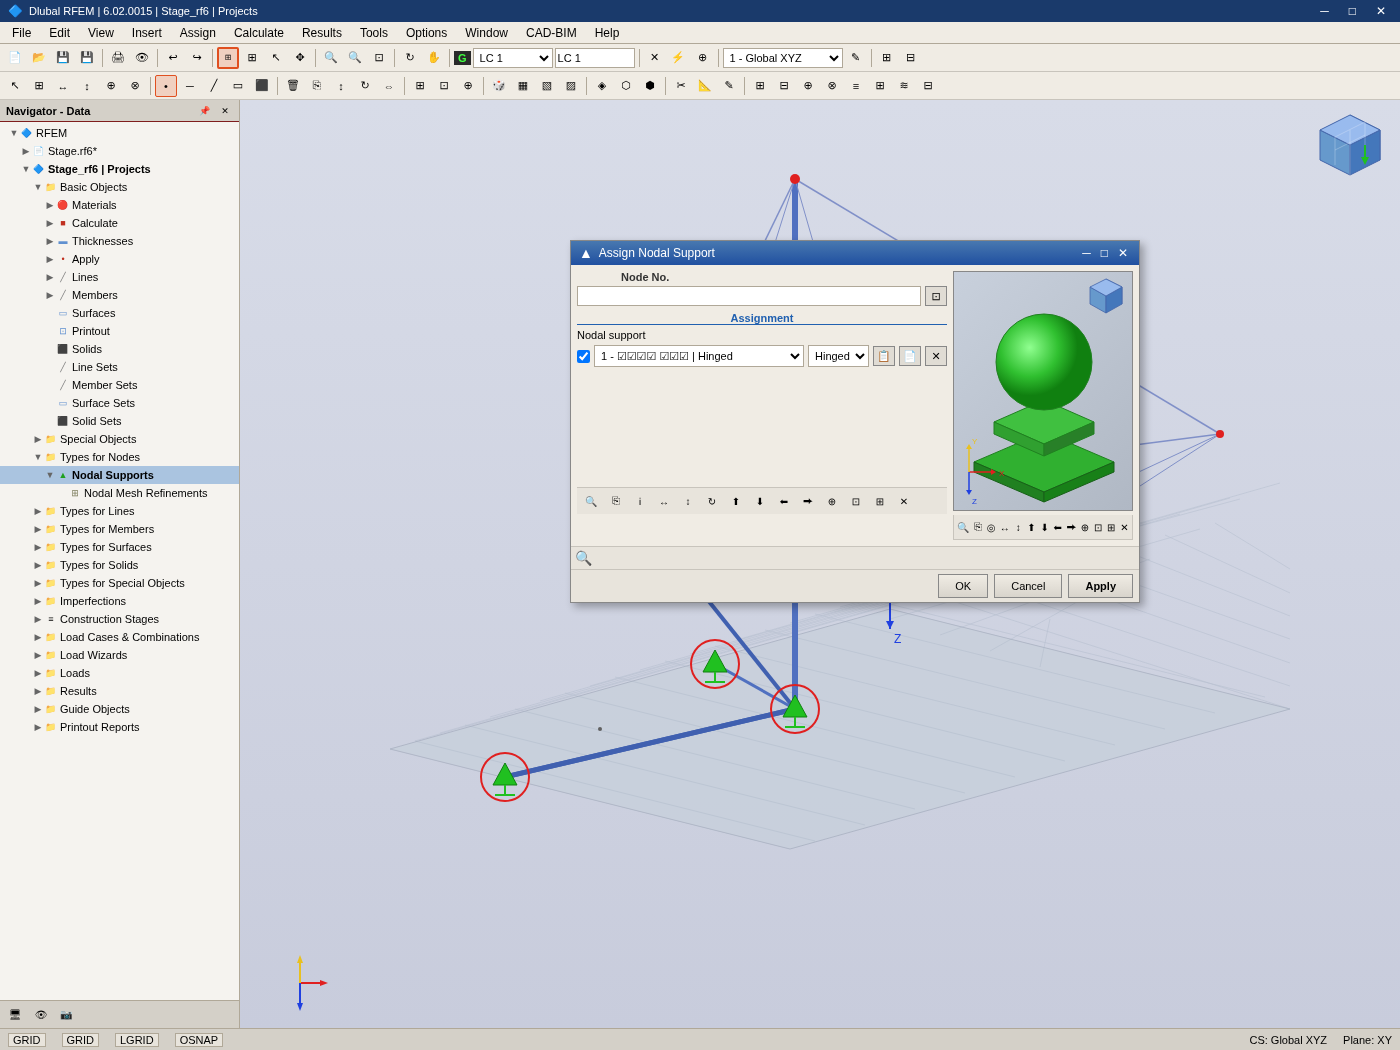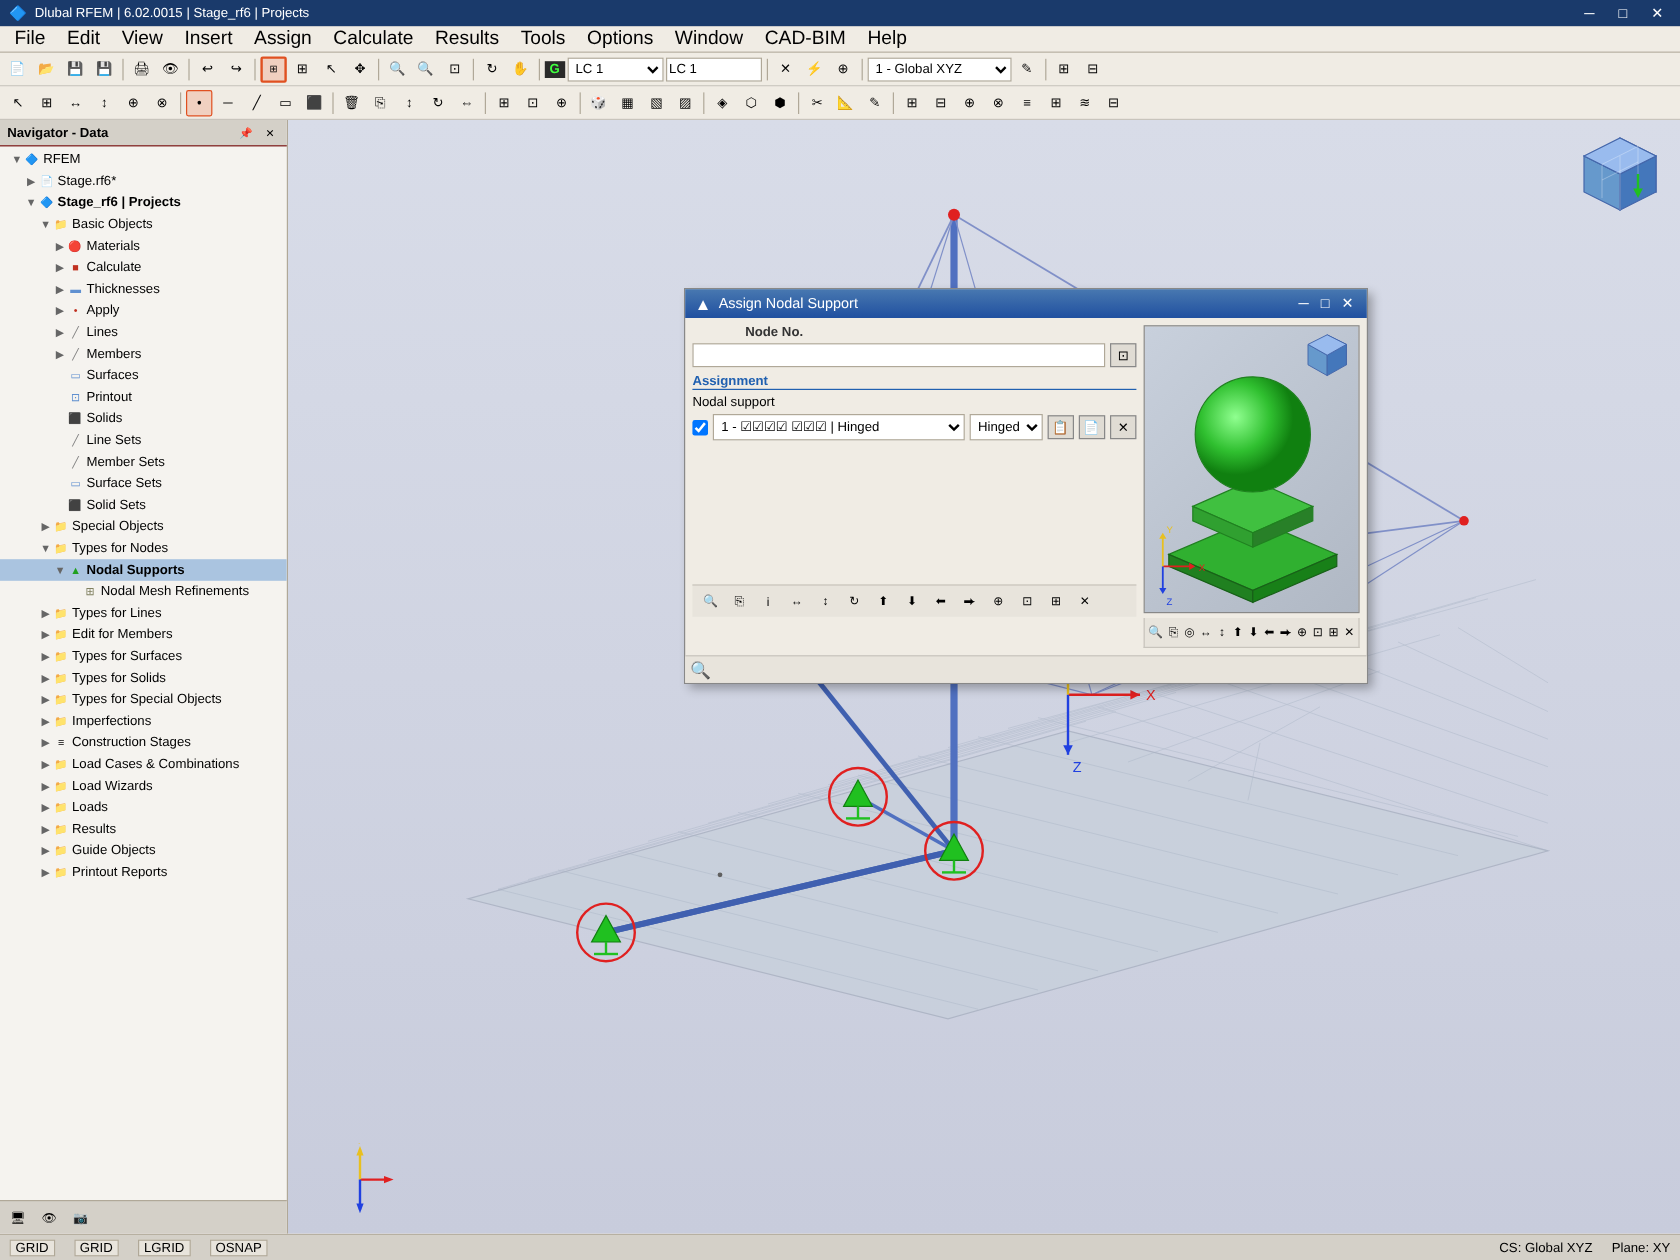--- a/index.html
+++ b/index.html
@@ -6,21 +6,21 @@
     body { font-family: 'Segoe UI', Tahoma, Geneva, Verdana, sans-serif; font-size: 12px; background: #d4d0c8; overflow: hidden; width: 1400px; height: 1050px; }
 
     
     #title-bar { background: #1a3a6b; color: white; height: 22px; display: flex; align-items: center; padding: 0 8px; font-size: 11px; justify-content: space-between; }
     #title-bar-left { display: flex; align-items: center; gap: 6px; }
     #title-bar-right { display: flex; gap: 8px; }
     #title-bar-right span { cursor: pointer; padding: 0 4px; font-size: 12px; }
 
     
     #menu-bar { background: #f0ece4; border-bottom: 1px solid #b0a898; height: 22px; display: flex; align-items: center; padding: 0 4px; gap: 2px; }
-    .menu-item { padding: 2px 8px; cursor: pointer; font-size: 16px; }
+    .menu-item { padding: 2px 8px; cursor: pointer; font-size: 12px; }
 
     
     .toolbar-row { background: #f0ece4; border-bottom: 1px solid #c8c4bc; height: 28px; display: flex; align-items: center; padding: 0 4px; gap: 2px; }
     .tb-btn { width: 22px; height: 22px; border: 1px solid transparent; background: transparent; cursor: pointer; display: flex; align-items: center; justify-content: center; font-size: 11px; border-radius: 2px; }
     .tb-btn.active { border: 1px solid #e05020; background: #f0d0c0; }
     .tb-sep { width: 1px; height: 18px; background: #b0a898; margin: 0 2px; }
     .tb-combo { height: 20px; font-size: 11px; border: 1px solid #b0a898; background: white; padding: 0 2px; }
 
     
     #main { display: flex; height: calc(1050px - 22px - 22px - 28px - 28px - 28px - 22px); }
@@ -51,21 +51,21 @@
     #dialog { position: absolute; top: 140px; left: 330px; width: 570px; background: #f0ece4; border: 1px solid #888; box-shadow: 4px 4px 8px rgba(0,0,0,0.3); pointer-events: all; }
     #dialog-title { background: linear-gradient(to bottom, #4878b0, #2050a0); color: white; height: 24px; display: flex; align-items: center; padding: 0 8px; font-size: 12px; justify-content: space-between; }
     #dialog-title-btns { display: flex; gap: 4px; }
     #dialog-title-btns span { cursor: pointer; color: white; font-size: 12px; padding: 0 3px; }
     #dialog-body { display: flex; padding: 6px; gap: 6px; }
     #dialog-left { flex: 1; }
     #dialog-right { width: 180px; display: flex; flex-direction: column; }
     .dialog-field-row { display: flex; align-items: center; gap: 4px; margin-bottom: 4px; }
     .dialog-input { flex: 1; height: 20px; border: 1px solid #b0a898; background: white; font-size: 11px; padding: 0 4px; }
     .dialog-field-btn { width: 22px; height: 20px; border: 1px solid #888; background: #e0dcd4; cursor: pointer; display: flex; align-items: center; justify-content: center; font-size: 11px; }
-    .assignment-label { color: #2060b0; font-size: 11px; font-weight: bold; margin: 6px 0 4px 0; border-bottom: 1px solid #2060b0; }
+    .assignment-label { color: #2060b0; font-size: 11px; font-weight: bold; margin: 6px 0 4px 0; border-bottom: 1px solid #2060b0; text-align: center; }
     .nodal-support-row { display: flex; align-items: center; gap: 4px; font-size: 11px; }
     .nodal-support-dropdown { height: 22px; border: 1px solid #b0a898; background: white; font-size: 11px; flex: 1; padding: 0 2px; }
 
     
     #dialog-footer { padding: 4px 6px; border-top: 1px solid #c8c4bc; display: flex; align-items: center; justify-content: space-between; background: #e8e4dc; }
     #dialog-footer-btns { display: flex; gap: 6px; }
     .dialog-btn { height: 24px; padding: 0 16px; border: 1px solid #888; background: linear-gradient(to bottom, #f0ece4, #d8d4cc); cursor: pointer; font-size: 11px; }
 
     
     .tb-lc-label { font-size: 11px; background: #2a2a2a; color: #40ff40; padding: 1px 4px; font-weight: bold; }
@@ -348,21 +348,21 @@
 
       <div class="tree-item indent-3">
         <span class="tree-expand">▶</span>
         <span class="tree-icon">📁</span>
         <span class="tree-label">Types for Lines</span>
       </div>
 
       <div class="tree-item indent-3">
         <span class="tree-expand">▶</span>
         <span class="tree-icon">📁</span>
-        <span class="tree-label">Edit for Members</span>
+        <span class="tree-label">Types for Members</span>
       </div>
 
       <div class="tree-item indent-3">
         <span class="tree-expand">▶</span>
         <span class="tree-icon">📁</span>
         <span class="tree-label">Types for Surfaces</span>
       </div>
 
       <div class="tree-item indent-3">
         <span class="tree-expand">▶</span>
@@ -703,20 +703,28 @@
             <button class="dialog-tb-btn">⊞</button>
             <button class="dialog-tb-btn">✕</button>
           </div>
         </div>
       </div>
 
       <div id="dialog-search">
         <span id="dialog-search-icon">🔍</span>
       </div>
 
+      <div id="dialog-footer">
+        <div></div>
+        <div id="dialog-footer-btns">
+          <button class="dialog-btn">OK</button>
+          <button class="dialog-btn">Cancel</button>
+          <button class="dialog-btn" style="font-weight:bold;">Apply</button>
+        </div>
+      </div>
     </div>
 
   </div>
 </div>
 
 <div id="status-bar">
   <span class="status-item">GRID</span>
   <span class="status-item">GRID</span>
   <span class="status-item">LGRID</span>
   <span class="status-item">OSNAP</span>

